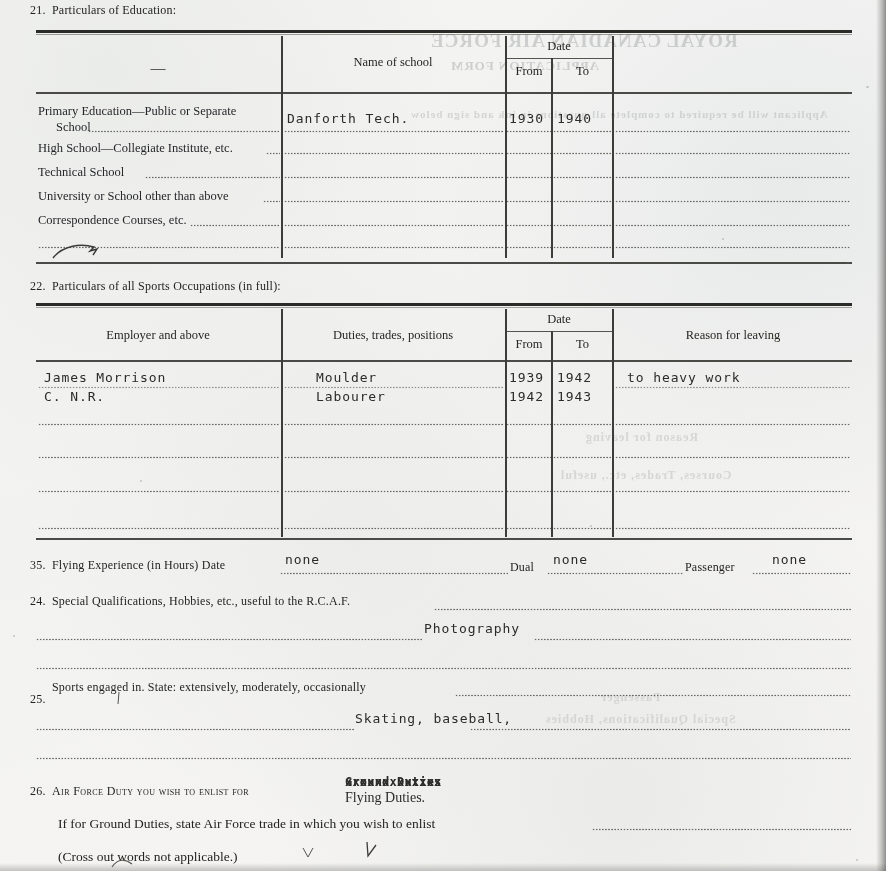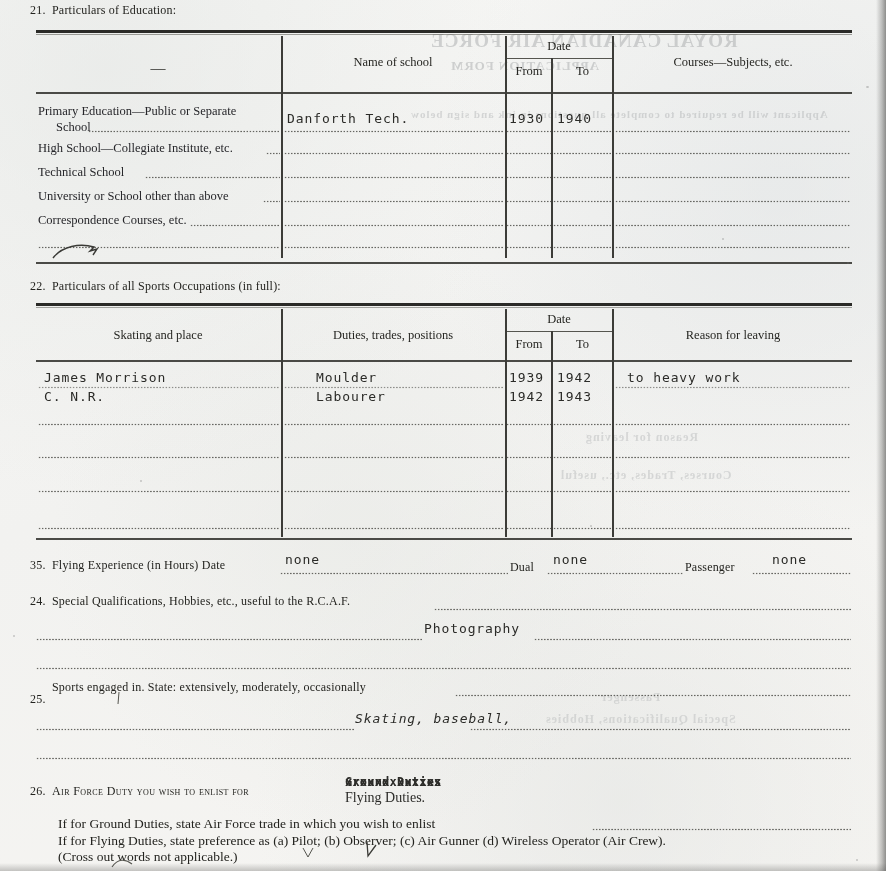--- a/index.html
+++ b/index.html
@@ -178,21 +178,20 @@
   <div class="printed sec-head" style="left:52px; top:3px;">Particulars of Education:</div>
 
   <div class="rule-heavy" style="left:36px; top:30px; width:816px;"></div>
   <div class="rule-thin" style="left:36px; top:34px; width:816px; opacity:.55;"></div>
 
   <div class="th" style="left:36px; top:42px; width:244px; line-height:52px; font-size:15px;">—</div>
   <div class="th" style="left:283px; top:55px; width:220px;">Name of school</div>
   <div class="th" style="left:506px; top:39px; width:106px;">Date</div>
   <div class="th" style="left:506px; top:64px; width:46px;">From</div>
   <div class="th" style="left:553px; top:64px; width:59px;">To</div>
-  <div class="th" style="left:614px; top:55px; width:238px;">Courses—Subjects, etc.</div>
 
   <div class="rule-thin" style="left:506px; top:58px; width:106px;"></div>
   <div class="rule-med" style="left:36px; top:92px; width:816px;"></div>
 
   <div class="vrule" style="left:281px; top:36px; height:222px;"></div>
   <div class="vrule" style="left:505px; top:36px; height:222px;"></div>
   <div class="vrule" style="left:551px; top:58px; height:200px;"></div>
   <div class="vrule" style="left:612px; top:36px; height:222px;"></div>
 
   <div class="row-label" style="left:38px; top:104px;">Primary Education—Public or Separate</div>
@@ -245,21 +244,21 @@
   </svg>
 
   <div class="rule-med" style="left:36px; top:262px; width:816px;"></div>
 
   <div class="printed sec-head" style="left:30px; top:279px;">22.</div>
   <div class="printed sec-head" style="left:52px; top:279px;">Particulars of all Sports Occupations (in full):</div>
 
   <div class="rule-heavy" style="left:36px; top:303px; width:816px;"></div>
   <div class="rule-thin" style="left:36px; top:307px; width:816px; opacity:.5;"></div>
 
-  <div class="th" style="left:36px; top:328px; width:244px;">Skating and place</div>
+  <div class="th" style="left:36px; top:328px; width:244px;">Employer and above</div>
   <div class="th" style="left:283px; top:328px; width:220px;">Duties, trades, positions</div>
   <div class="th" style="left:506px; top:312px; width:106px;">Date</div>
   <div class="th" style="left:506px; top:337px; width:46px;">From</div>
   <div class="th" style="left:553px; top:337px; width:59px;">To</div>
   <div class="th" style="left:614px; top:328px; width:238px;">Reason for leaving</div>
 
   <div class="rule-thin" style="left:506px; top:331px; width:106px;"></div>
   <div class="rule-med" style="left:36px; top:360px; width:816px;"></div>
 
   <div class="vrule" style="left:281px; top:309px; height:228px;"></div>
@@ -327,39 +326,38 @@
   <div class="typed" style="left:424px; top:621px;">Photography</div>
   <div class="dots" style="left:36px; top:638px; width:386px;"></div>
   <div class="dots" style="left:534px; top:638px; width:317px;"></div>
 
   <div class="dots" style="left:36px; top:667px; width:815px;"></div>
 
   <div class="printed sec-head" style="left:30px; top:680px;margin-top:12px;">25.</div>
   <div class="printed sec-head" style="left:52px; top:680px;">Sports engaged in.   State: extensively, moderately, occasionally</div>
   <div class="dots" style="left:455px; top:694px; width:396px;"></div>
 
-  <div class="typed" style="left:355px; top:711px;font-style:italic;">Skating, baseball,</div>
+  <div class="typed" style="left:355px; top:711px;">Skating, baseball,</div>
   <div class="dots" style="left:36px; top:728px; width:318px;"></div>
   <div class="dots" style="left:470px; top:728px; width:381px;"></div>
 
   <div class="dots" style="left:36px; top:757px; width:815px;"></div>
 
   <div class="printed sec-head" style="left:30px; top:784px;">26.</div>
   <div class="printed sec-head smallcaps" style="left:52px; top:784px;">Air Force Duty you wish to enlist for</div>
 
   <div class="struck" style="left:345px; top:775px;">
     <span>Ground Duties</span>
     <span class="over">xxxxxxxxxxxxx</span>
   </div>
   <div class="typed" style="left:345px; top:790px; font-family:'Liberation Serif', serif; font-size:14px; letter-spacing:0;">Flying Duties.</div>
 
   <div class="printed" style="left:58px; top:816px; font-size:13.5px;">If for Ground Duties, state Air Force trade in which you wish to enlist</div>
   <div class="dots" style="left:592px; top:828px; width:259px;"></div>
 
-  <div class="printed" style="left:58px; top:833px; font-size:13.5px;">If for Flying Duties, state preference as (a)  Pilot;  (b) Observer; (c) Air Gunner (d) Wireless Operator (Air Crew).</div>
   <div class="printed" style="left:58px; top:849px; font-size:13.5px;">(Cross out words not applicable.)</div>
 
   <svg class="doodle" style="left:364px; top:838px;" width="24" height="26" viewBox="0 0 24 26">
     <path d="M3 4 L4 18 L12 7" fill="none" stroke="#3a3a36" stroke-width="1.3"></path>
   </svg>
   <svg class="doodle" style="left:110px; top:690px;" width="18" height="22" viewBox="0 0 18 22">
     <path d="M9 2 L8 14" fill="none" stroke="#55554f" stroke-width="1"></path>
   </svg>
   <svg class="doodle" style="left:110px; top:855px;" width="26" height="16" viewBox="0 0 26 16">
     <path d="M2 12 C8 3, 16 4, 22 9" fill="none" stroke="#55554f" stroke-width="1.1"></path>

